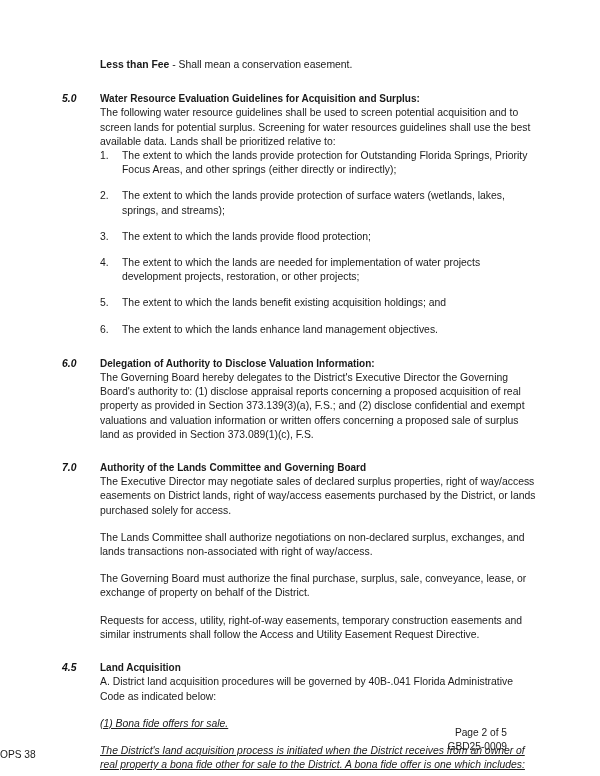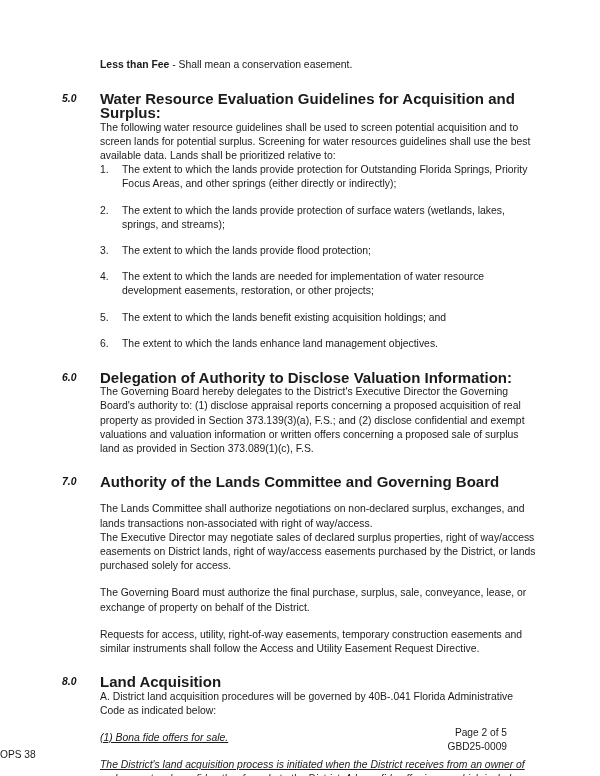--- a/index.html
+++ b/index.html
@@ -53,21 +53,21 @@
   }
 
   .body-col {
     margin-left: 38px;
     font-size: 10.4px;
     line-height: 14.2px;
   }
 
   .heading {
     font-weight: bold;
-    font-size: 15px;
+    font-size: 10px;
     line-height: 14.2px;
     margin: 0;
   }
 
   p.para {
     margin: 0;
     font-size: 10.4px;
     line-height: 14.2px;
   }
 
@@ -157,21 +157,21 @@
 
     <div class="block">
       <div class="num-col">5.0</div>
       <div class="body-col">
         <p class="heading">Water Resource Evaluation Guidelines for Acquisition and Surplus:</p>
         <p class="para">The following water resource guidelines shall be used to screen potential acquisition and to screen lands for potential surplus. Screening for water resources guidelines shall use the best available data. Lands shall be prioritized relative to:</p>
         <ol class="numlist">
           <li><span class="marker">1.</span><span>The extent to which the lands provide protection for Outstanding Florida Springs, Priority Focus Areas, and other springs (either directly or indirectly);</span></li>
           <li><span class="marker">2.</span><span>The extent to which the lands provide protection of surface waters (wetlands, lakes, springs, and streams);</span></li>
           <li><span class="marker">3.</span><span>The extent to which the lands provide flood protection;</span></li>
-          <li><span class="marker">4.</span><span>The extent to which the lands are needed for implementation of water resource development easements, restoration, or other projects;</span></li>
+          <li><span class="marker">4.</span><span>The extent to which the lands are needed for implementation of water projects development projects, restoration, or other projects;</span></li>
           <li><span class="marker">5.</span><span>The extent to which the lands benefit existing acquisition holdings; and</span></li>
           <li><span class="marker">6.</span><span>The extent to which the lands enhance land management objectives.</span></li>
         </ol>
       </div>
     </div>
 
     <div class="sec-spacer-lg"></div>
 
     <div class="block">
       <div class="num-col">6.0</div>
@@ -180,31 +180,31 @@
         <p class="para">The Governing Board hereby delegates to the District's Executive Director the Governing Board's authority to: (1) disclose appraisal reports concerning a proposed acquisition of real property as provided in Section 373.139(3)(a), F.S.; and (2) disclose confidential and exempt valuations and valuation information or written offers concerning a proposed sale of surplus land as provided in Section 373.089(1)(c), F.S.</p>
       </div>
     </div>
 
     <div class="sec-spacer-md"></div>
 
     <div class="block">
       <div class="num-col">7.0</div>
       <div class="body-col">
         <p class="heading">Authority of the Lands Committee and Governing Board</p>
+        <p class="para">The Executive Director may negotiate sales of declared surplus properties, right of way/access easements on District lands, right of way/access easements purchased by the District, or lands purchased solely for access.</p>
         <p class="para gap">The Lands Committee shall authorize negotiations on non-declared surplus, exchanges, and lands transactions non-associated with right of way/access.</p>
-        <p class="para">The Executive Director may negotiate sales of declared surplus properties, right of way/access easements on District lands, right of way/access easements purchased by the District, or lands purchased solely for access.</p>
         <p class="para gap">The Governing Board must authorize the final purchase, surplus, sale, conveyance, lease, or exchange of property on behalf of the District.</p>
         <p class="para gap">Requests for access, utility, right-of-way easements, temporary construction easements and similar instruments shall follow the Access and Utility Easement Request Directive.</p>
       </div>
     </div>
 
     <div class="sec-spacer-md"></div>
 
     <div class="block">
-      <div class="num-col">8.0</div>
+      <div class="num-col">4.5</div>
       <div class="body-col">
         <p class="heading">Land Acquisition</p>
         <p class="para">A. District land acquisition procedures will be governed by 40B-.041 Florida Administrative Code as indicated below:</p>
         <p class="para gap italic">(1) Bona fide offers for sale.</p>
         <p class="para gap italic">The District's land acquisition process is initiated when the District receives from an owner of real property a bona fide other for sale to the District. A bona fide offer is one which includes:</p>
       </div>
     </div>
 
   </div>
 

